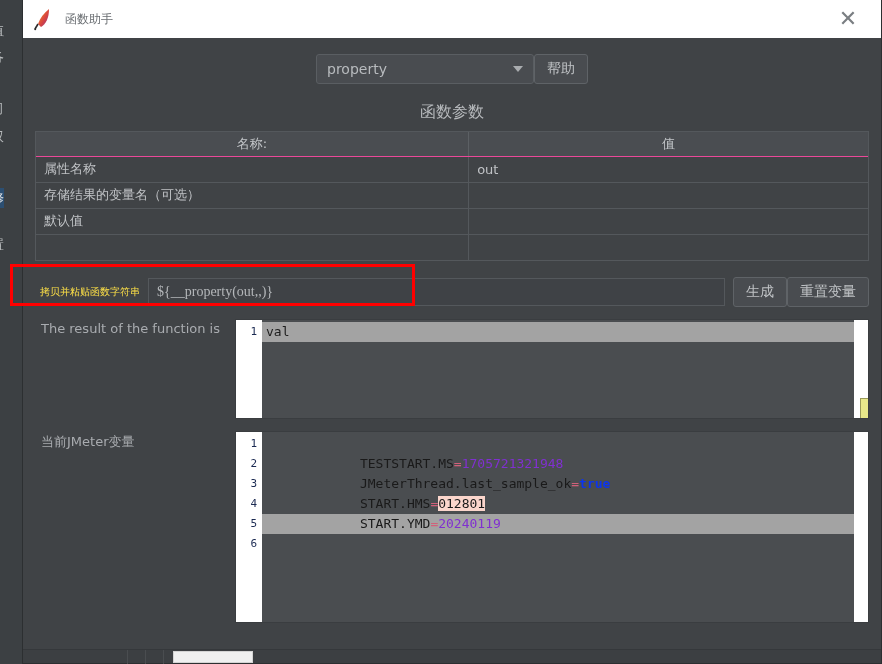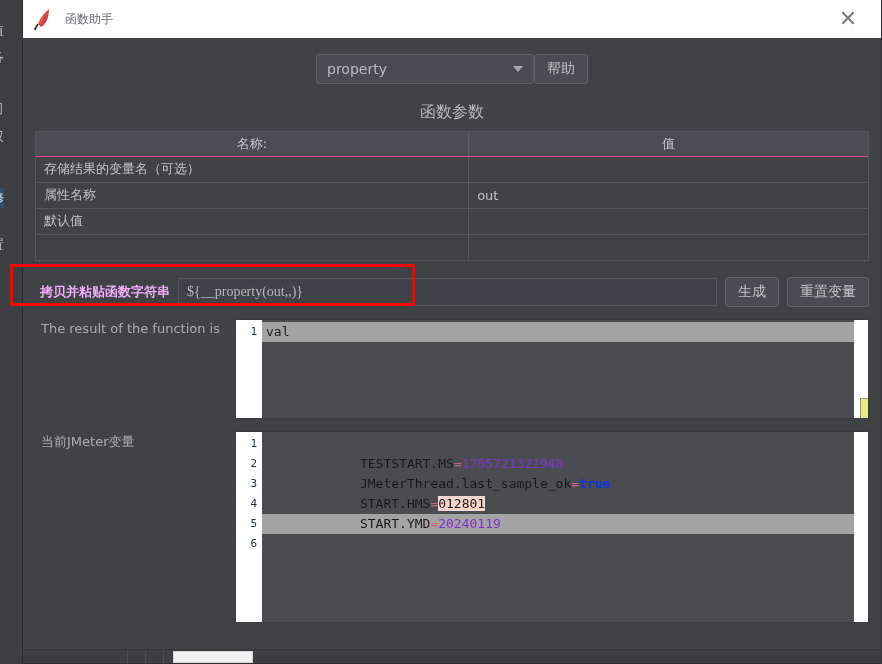--- a/index.html
+++ b/index.html
@@ -163,40 +163,39 @@
 
   
   .copy-row {
     margin: 16px 12px 0 12px;
     display: flex; align-items: center;
     gap: 8px;
     flex: 0 0 auto;
     position: relative;
   }
   .copy-label {
-    color: #f0abfc;
-    font-size: 13px;
+    color: #fde047;
+    font-size: 10px;
     white-space: nowrap;
     padding-left: 5px;
     font-family: "DejaVu Sans", sans-serif;
-    font-weight: bold;
   }
   .copy-field {
     flex: 1 1 auto;
     height: 28px;
     background: #3f4246;
     border: 1px solid #54585c;
     color: #b4b7ba;
     font-size: 14px;
     display: flex; align-items: center;
     padding: 0 8px;
     font-family: Liberation Serif, serif;
     overflow: hidden; white-space: nowrap;
   }
-  .copy-actions { display: flex; gap: 8px; }
+  .copy-actions { display: flex; }
 
   .annot-rect {
     position: absolute;
     left: 10px; top: 264px;
     width: 405px; height: 42px;
     border: 3px solid #ff0000;
     pointer-events: none;
     z-index: 50;
   }
 
@@ -340,26 +339,26 @@
     <div class="table-wrap">
       <table class="params">
         <thead>
           <tr>
             <th style="width:52%">名称:</th>
             <th>值</th>
           </tr>
         </thead>
         <tbody>
           <tr>
+            <td>属性名称</td>
+            <td>out</td>
+          </tr>
+          <tr>
             <td>存储结果的变量名（可选）</td>
             <td></td>
-          </tr>
-          <tr>
-            <td>属性名称</td>
-            <td>out</td>
           </tr>
           <tr>
             <td>默认值</td>
             <td></td>
           </tr>
           <tr class="filler-row">
             <td></td>
             <td></td>
           </tr>
         </tbody>

